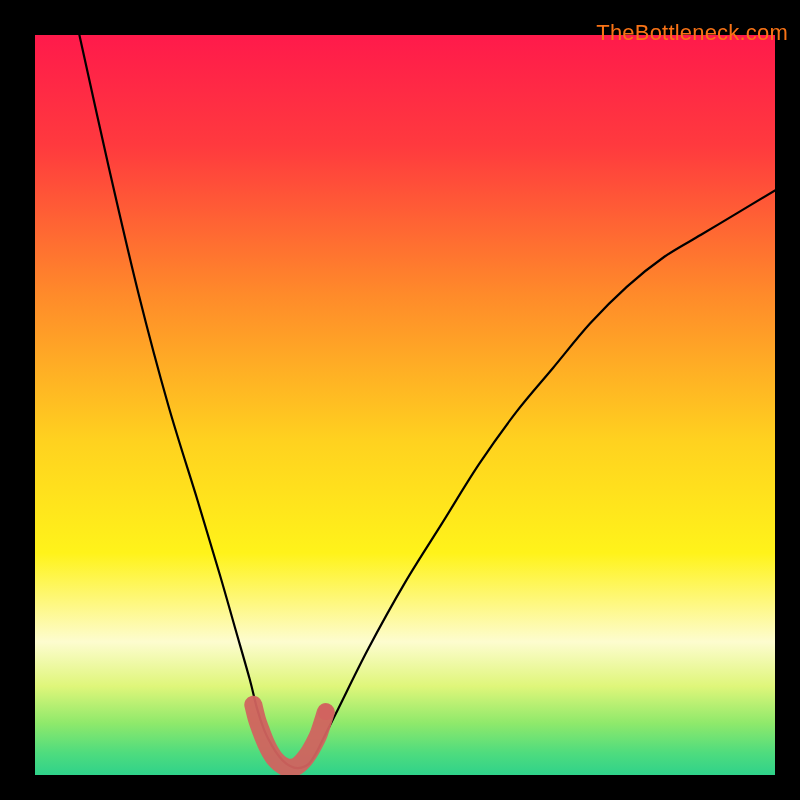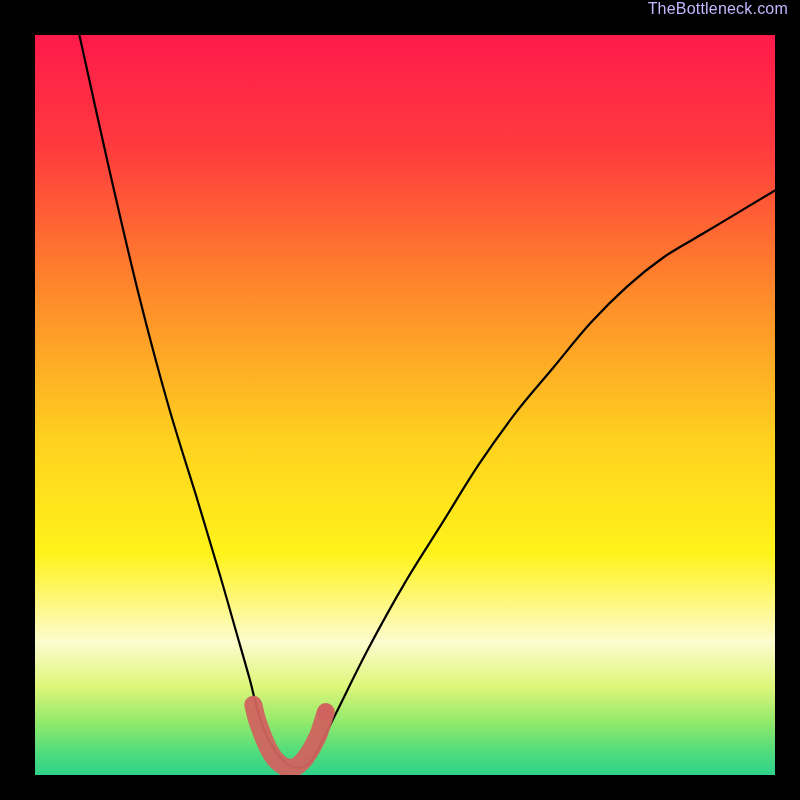--- a/index.html
+++ b/index.html
@@ -12,24 +12,24 @@
     font-family: Arial, Helvetica, sans-serif;
   }
   .stage {
     position: relative;
     width: 800px;
     height: 800px;
     background: #000;
   }
   .watermark {
     position: absolute;
-    top: 0;
+    top: 20px;
     right: 12px;
-    color: #c4b5fd;
-    font-size: 16px;
+    color: #f97316;
+    font-size: 22px;
     font-weight: 500;
     letter-spacing: 0.2px;
     z-index: 5;
   }
   svg {
     position: absolute;
     top: 0;
     left: 0;
   }
 </style>

